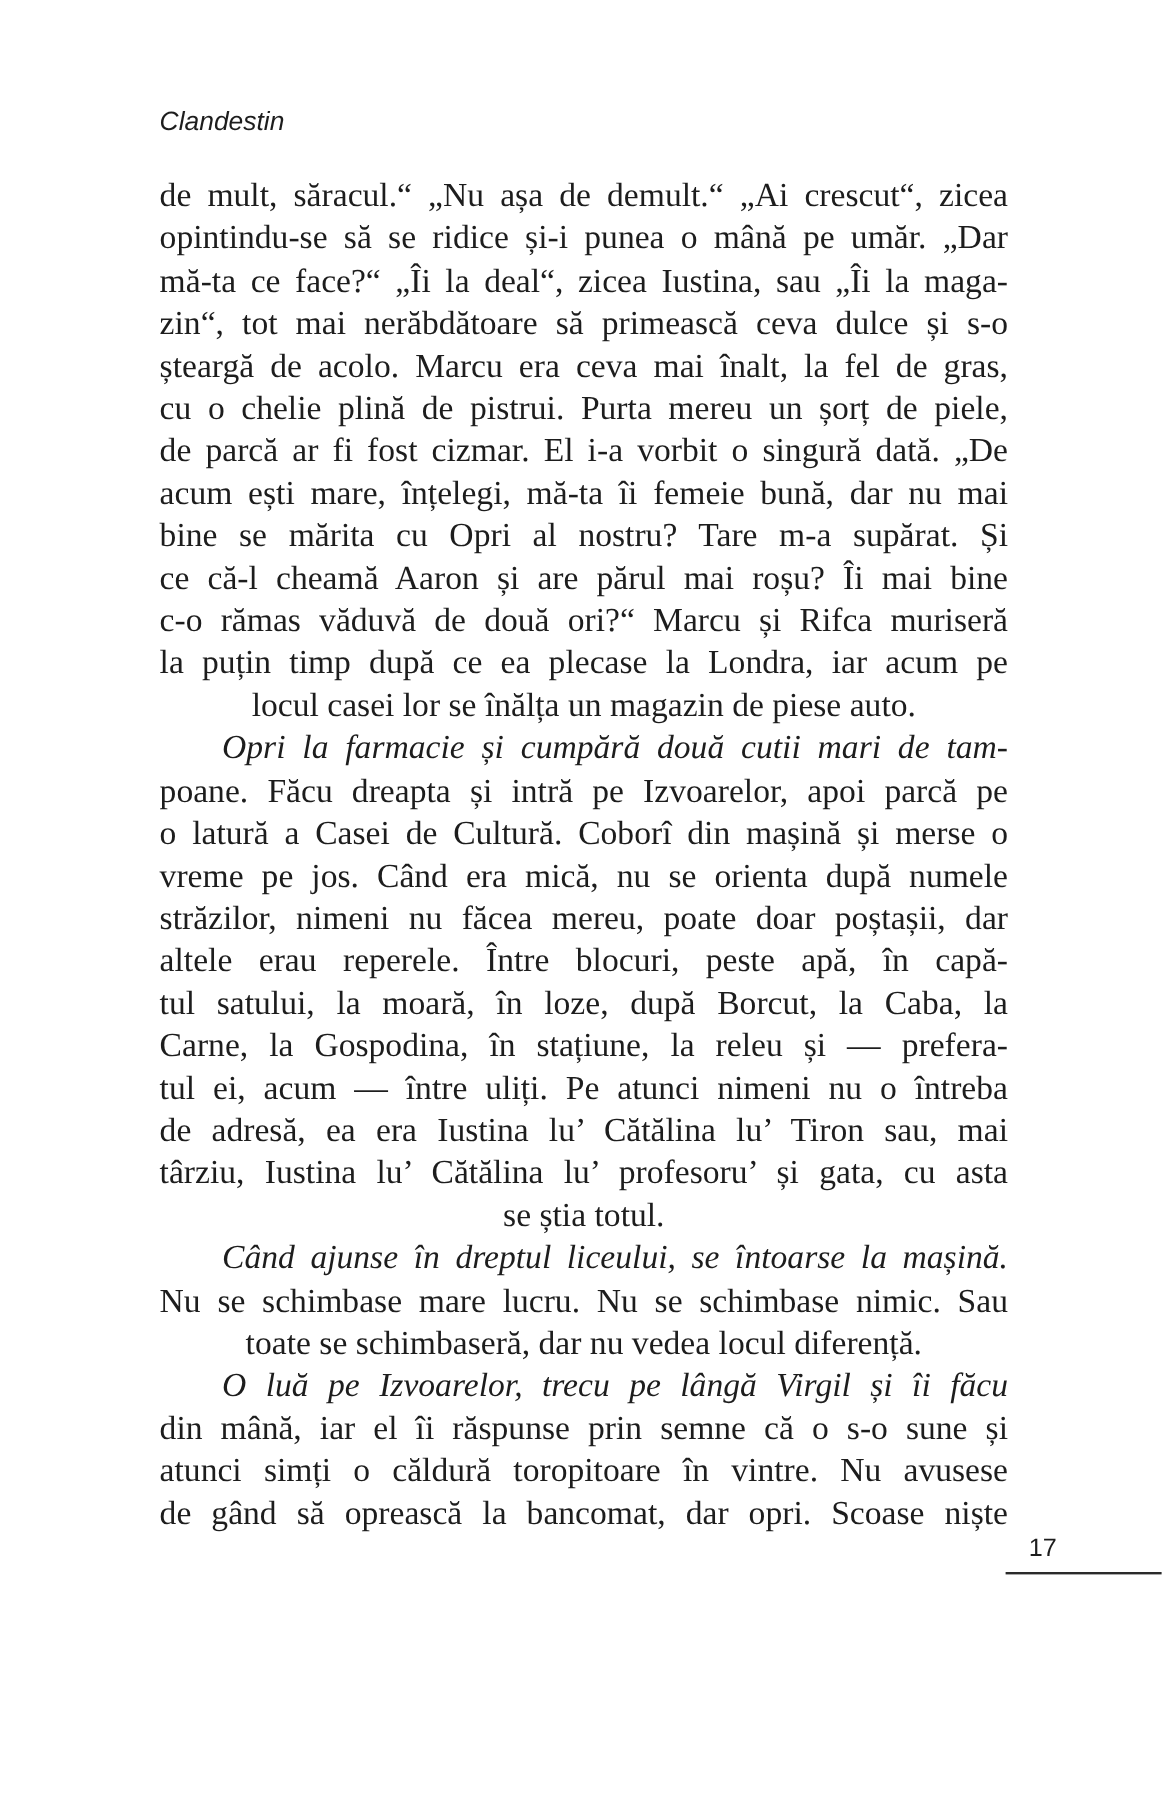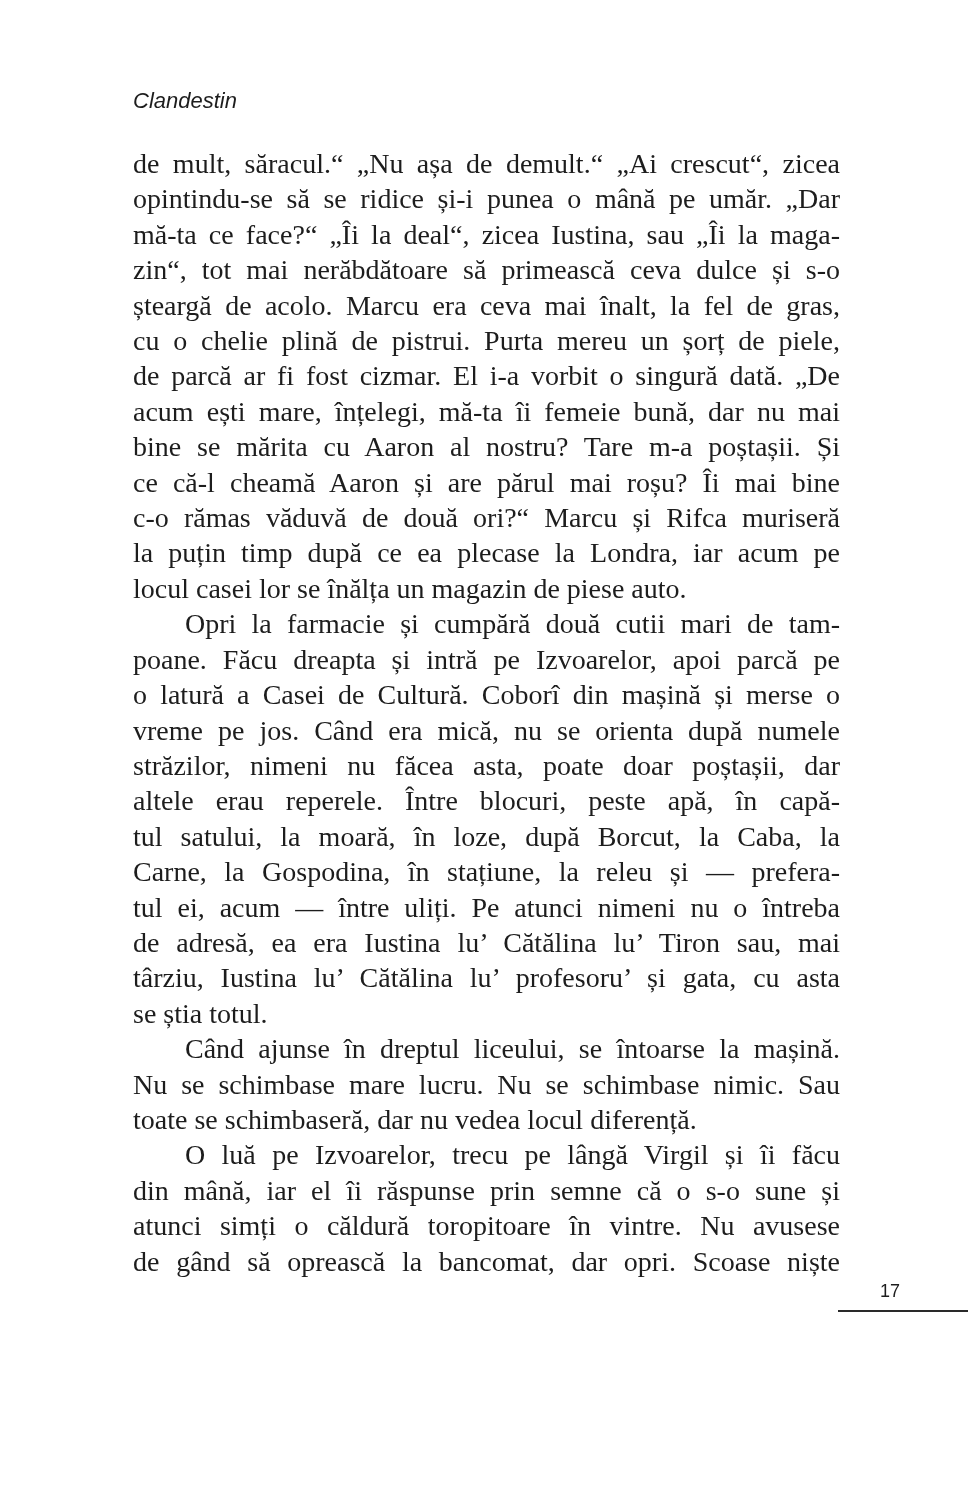--- a/index.html
+++ b/index.html
@@ -39,34 +39,35 @@
   .paragraph { margin: 0; padding: 0; }
   .line {
     white-space: normal;
     overflow: visible;
   }
   .line.just {
     text-align: justify;
     text-align-last: justify;
   }
   .line.last {
-    text-align: left;
+    text-align: center;
     text-align-last: auto;
   }
   .line.indent {
     text-indent: 52px;
+    font-style: italic;
   }
   .page-number {
     position: absolute;
     top: 1279px;
     left: 838px;
     width: 62px;
-    text-align: right;
+    text-align: center;
     font-family: "Liberation Sans", sans-serif;
-    font-size: 18px;
+    font-size: 21px;
     line-height: 24px;
     color: var(--text-color, #1d1d1d);
   }
   .footer-rule {
     position: absolute;
     top: 1310px;
     left: 838px;
     width: 130px;
     height: 2px;
     background: var(--rule-color, #2a2a2a);
@@ -81,32 +82,32 @@
   <div class="text-block">
       <div class="paragraph">
         <div class="line just">de mult, săracul.“ „Nu așa de demult.“ „Ai crescut“, zicea</div>
         <div class="line just">opintindu-se să se ridice și-i punea o mână pe umăr. „Dar</div>
         <div class="line just">mă-ta ce face?“ „Îi la deal“, zicea Iustina, sau „Îi la maga-</div>
         <div class="line just">zin“, tot mai nerăbdătoare să primească ceva dulce și s-o</div>
         <div class="line just">șteargă de acolo. Marcu era ceva mai înalt, la fel de gras,</div>
         <div class="line just">cu o chelie plină de pistrui. Purta mereu un șorț de piele,</div>
         <div class="line just">de parcă ar fi fost cizmar. El i-a vorbit o singură dată. „De</div>
         <div class="line just">acum ești mare, înțelegi, mă-ta îi femeie bună, dar nu mai</div>
-        <div class="line just">bine se mărita cu Aaron al nostru? Tare m-a poștașii. Și</div>
+        <div class="line just">bine se mărita cu Opri al nostru? Tare m-a supărat. Și</div>
         <div class="line just">ce că-l cheamă Aaron și are părul mai roșu? Îi mai bine</div>
         <div class="line just">c-o rămas văduvă de două ori?“ Marcu și Rifca muriseră</div>
         <div class="line just">la puțin timp după ce ea plecase la Londra, iar acum pe</div>
         <div class="line last">locul casei lor se înălța un magazin de piese auto.</div>
       </div>
       <div class="paragraph">
         <div class="line just indent">Opri la farmacie și cumpără două cutii mari de tam-</div>
         <div class="line just">poane. Făcu dreapta și intră pe Izvoarelor, apoi parcă pe</div>
         <div class="line just">o latură a Casei de Cultură. Coborî din mașină și merse o</div>
         <div class="line just">vreme pe jos. Când era mică, nu se orienta după numele</div>
-        <div class="line just">străzilor, nimeni nu făcea asta, poate doar poștașii, dar</div>
+        <div class="line just">străzilor, nimeni nu făcea mereu, poate doar poștașii, dar</div>
         <div class="line just">altele erau reperele. Între blocuri, peste apă, în capă-</div>
         <div class="line just">tul satului, la moară, în loze, după Borcut, la Caba, la</div>
         <div class="line just">Carne, la Gospodina, în stațiune, la releu și — prefera-</div>
         <div class="line just">tul ei, acum — între uliți. Pe atunci nimeni nu o întreba</div>
         <div class="line just">de adresă, ea era Iustina lu’ Cătălina lu’ Tiron sau, mai</div>
         <div class="line just">târziu, Iustina lu’ Cătălina lu’ profesoru’ și gata, cu asta</div>
         <div class="line last">se știa totul.</div>
       </div>
       <div class="paragraph">
         <div class="line just indent">Când ajunse în dreptul liceului, se întoarse la mașină.</div>

